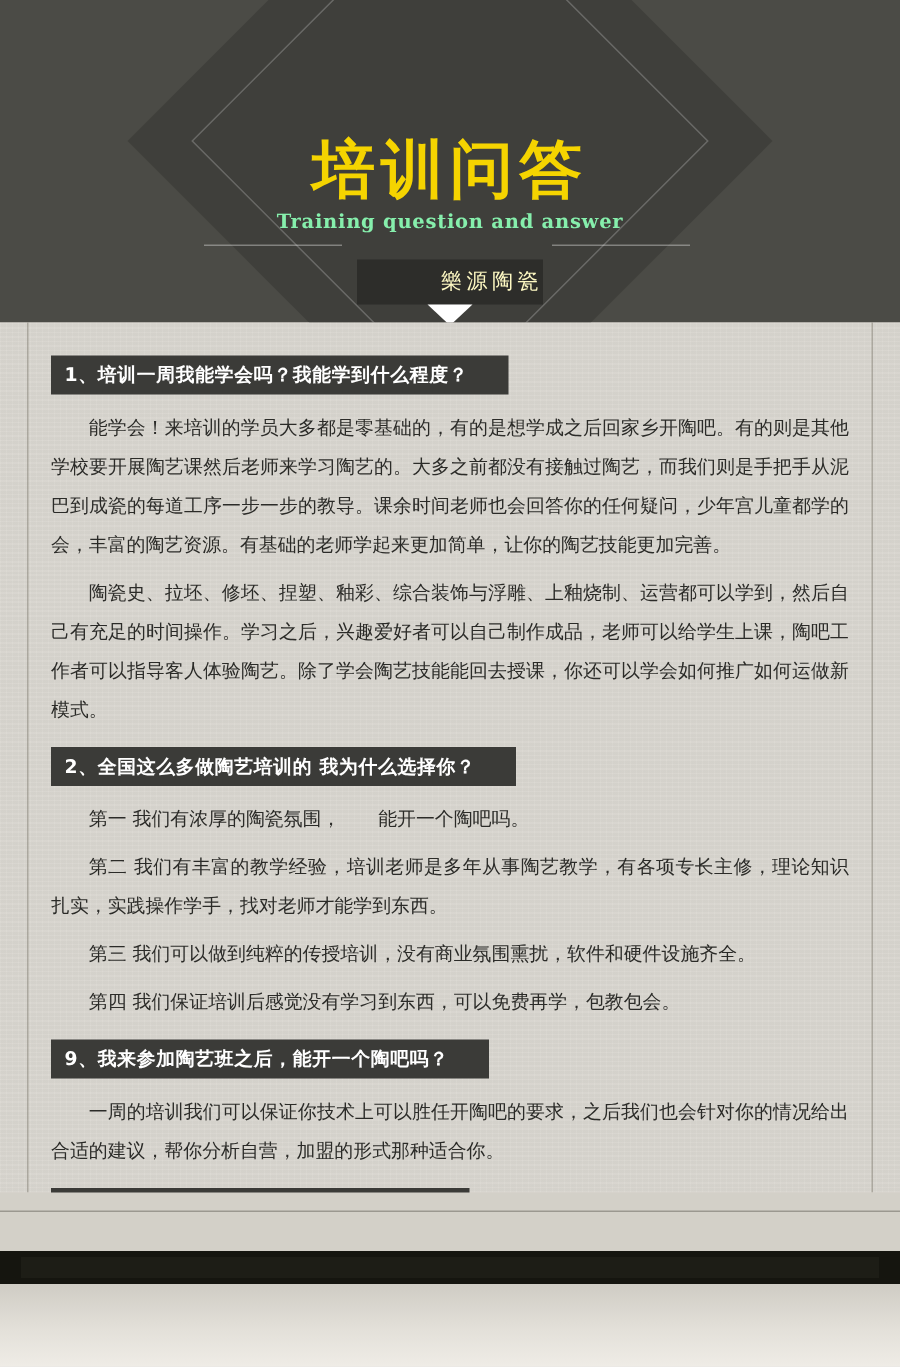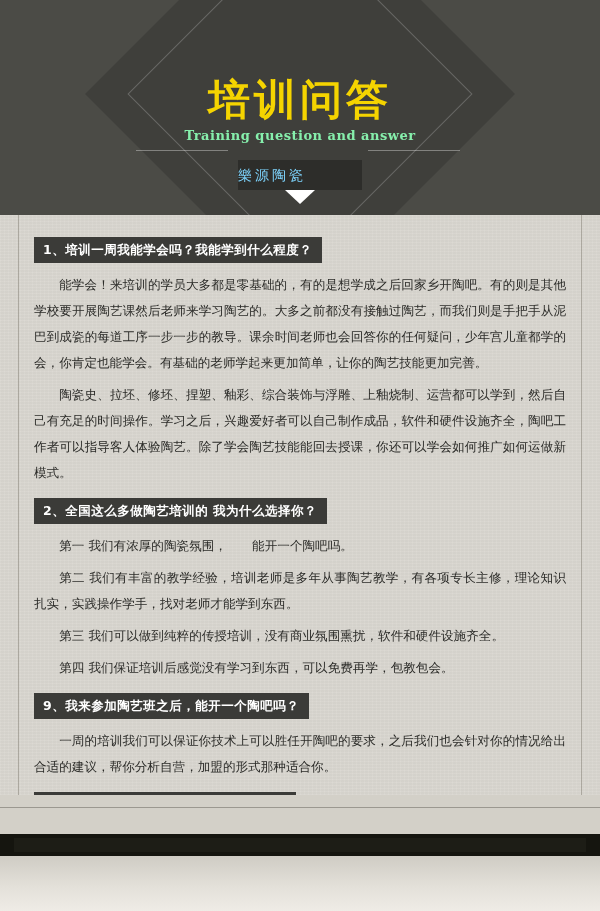--- a/index.html
+++ b/index.html
@@ -36,21 +36,21 @@
   .banner-diamond-line {
     position: absolute;
     left: 178px; top: -28px;
     width: 244px; height: 244px;
     border: 1px solid rgba(255,255,255,0.22);
     transform: rotate(45deg);
     box-sizing: border-box;
   }
   .banner-content {
     position: absolute;
-    left: 0; top: 4px;
+    left: 0; top: 17px;
     width: 596px; height: 215px;
     text-align: center;
   }
   .banner-title {
     position: absolute;
     left: 0; top: 72px;
     width: 600px;
     font-family: "DejaVu Sans", "Liberation Sans", sans-serif;
     font-size: 42px;
     font-weight: bold;
@@ -87,22 +87,22 @@
     position: absolute;
     left: 0; top: 0;
     width: 124px; height: 30px;
     background: #2d2d2a;
   }
   .brand-text {
     position: absolute;
     left: 0; top: 0;
     width: 124px; height: 30px;
     line-height: 30px;
-    text-align: left;
-    color: #7dd3fc;
+    text-align: right;
+    color: #fef9c3;
     font-size: 14px;
     letter-spacing: 3px;
     font-family: "DejaVu Sans", "Liberation Sans", sans-serif;
   }
   .brand-notch {
     position: absolute;
     left: 47px; top: 30px;
     width: 0; height: 0;
     border-left: 15px solid transparent;
     border-right: 15px solid transparent;
@@ -139,21 +139,21 @@
     width: 532px;
   }
 
   .qbar {
     display: inline-block;
     background: #3b3b38;
     color: #ffffff;
     font-size: 12.5px;
     font-weight: bold;
     line-height: 20px;
-    padding: 3px 10px 3px 9px;
+    padding: 3px 27px 3px 9px;
     margin: 0 0 9px 0;
     letter-spacing: 0.5px;
     white-space: nowrap;
   }
   .q-wrap { margin-bottom: 12px; }
   .para {
     margin: 0 0 6px 0;
     font-size: 12.6px;
     line-height: 26px;
     color: #2b2b28;
@@ -218,22 +218,22 @@
 
   <div class="paper">
     <div class="paper-texture"></div>
     <div class="side-rule-left"></div>
     <div class="side-rule-right"></div>
 
     <div class="content">
 
       <div class="q-wrap">
         <div class="qbar">1、培训一周我能学会吗？我能学到什么程度？</div>
-        <p class="para">能学会！来培训的学员大多都是零基础的，有的是想学成之后回家乡开陶吧。有的则是其他学校要开展陶艺课然后老师来学习陶艺的。大多之前都没有接触过陶艺，而我们则是手把手从泥巴到成瓷的每道工序一步一步的教导。课余时间老师也会回答你的任何疑问，少年宫儿童都学的会，你肯定也能学会。有基础的老师学起来更加简单，让你的陶艺技能更加完善。</p>
-        <p class="para">陶瓷史、拉坯、修坯、捏塑、釉彩、综合装饰与浮雕、上釉烧制、运营都可以学到，然后自己有充足的时间操作。学习之后，兴趣爱好者可以自己制作成品，软件和硬件设施齐全，陶吧工作者可以指导客人体验陶艺。除了学会陶艺技能能回去授课，你还可以学会如何推广如何运做新模式。</p>
+        <p class="para">能学会！来培训的学员大多都是零基础的，有的是想学成之后回家乡开陶吧。有的则是其他学校要开展陶艺课然后老师来学习陶艺的。大多之前都没有接触过陶艺，而我们则是手把手从泥巴到成瓷的每道工序一步一步的教导。课余时间老师也会回答你的任何疑问，少年宫儿童都学的会，丰富的陶艺资源。有基础的老师学起来更加简单，让你的陶艺技能更加完善。</p>
+        <p class="para">陶瓷史、拉坯、修坯、捏塑、釉彩、综合装饰与浮雕、上釉烧制、运营都可以学到，然后自己有充足的时间操作。学习之后，兴趣爱好者可以自己制作成品，老师可以给学生上课，陶吧工作者可以指导客人体验陶艺。除了学会陶艺技能能回去授课，你还可以学会如何推广如何运做新模式。</p>
       </div>
 
       <div class="q-wrap">
         <div class="qbar">2、全国这么多做陶艺培训的 我为什么选择你？</div>
         <p class="para">第一 我们有浓厚的陶瓷氛围，　　能开一个陶吧吗。</p>
         <p class="para">第二 我们有丰富的教学经验，培训老师是多年从事陶艺教学，有各项专长主修，理论知识扎实，实践操作学手，找对老师才能学到东西。</p>
         <p class="para">第三 我们可以做到纯粹的传授培训，没有商业氛围熏扰，软件和硬件设施齐全。</p>
         <p class="para">第四 我们保证培训后感觉没有学习到东西，可以免费再学，包教包会。</p>
       </div>
 

